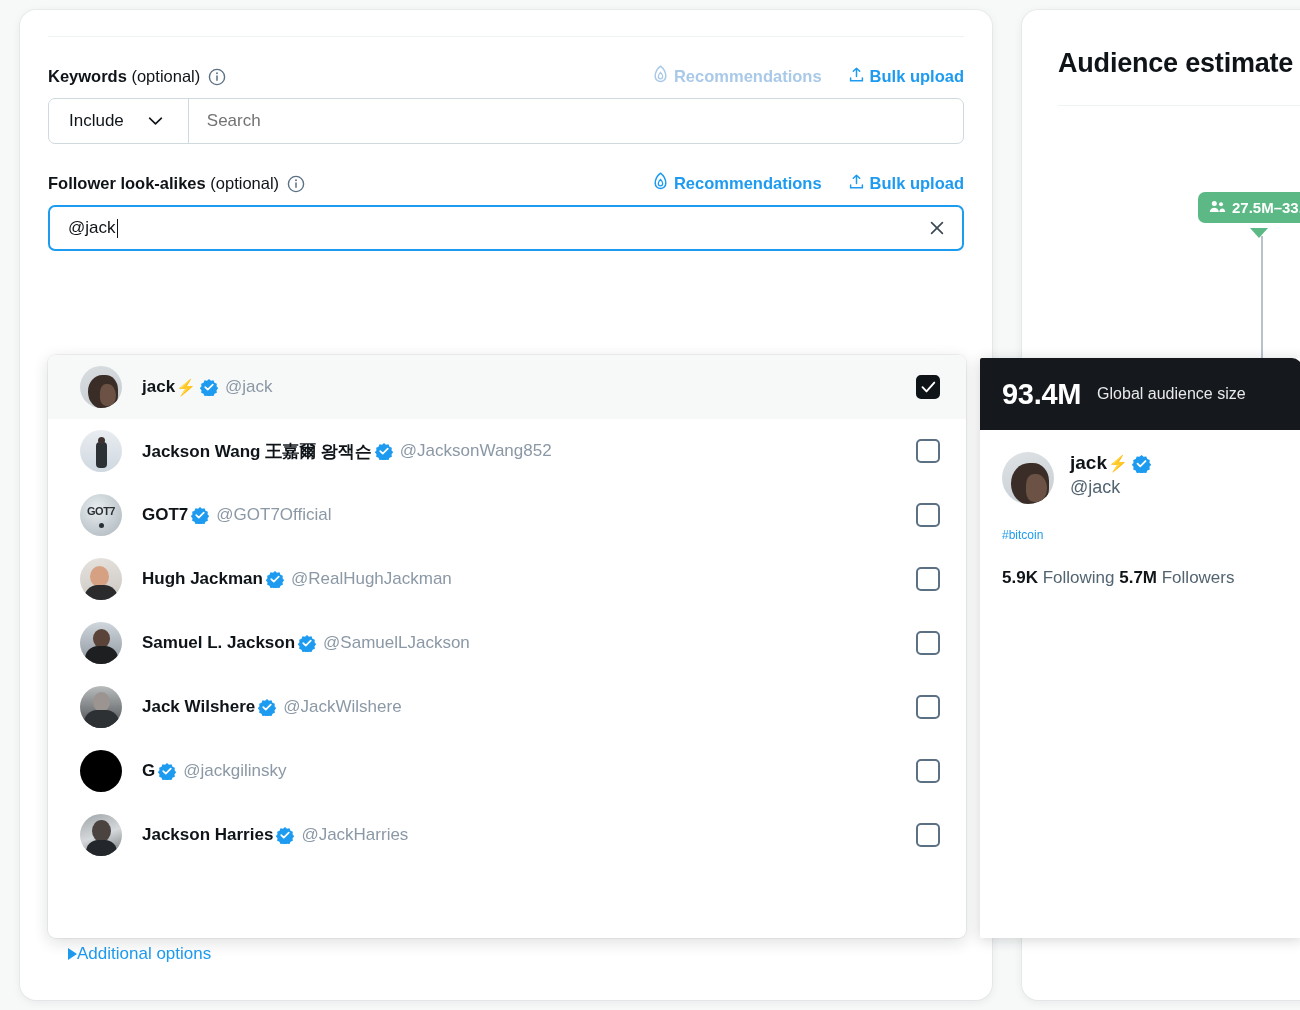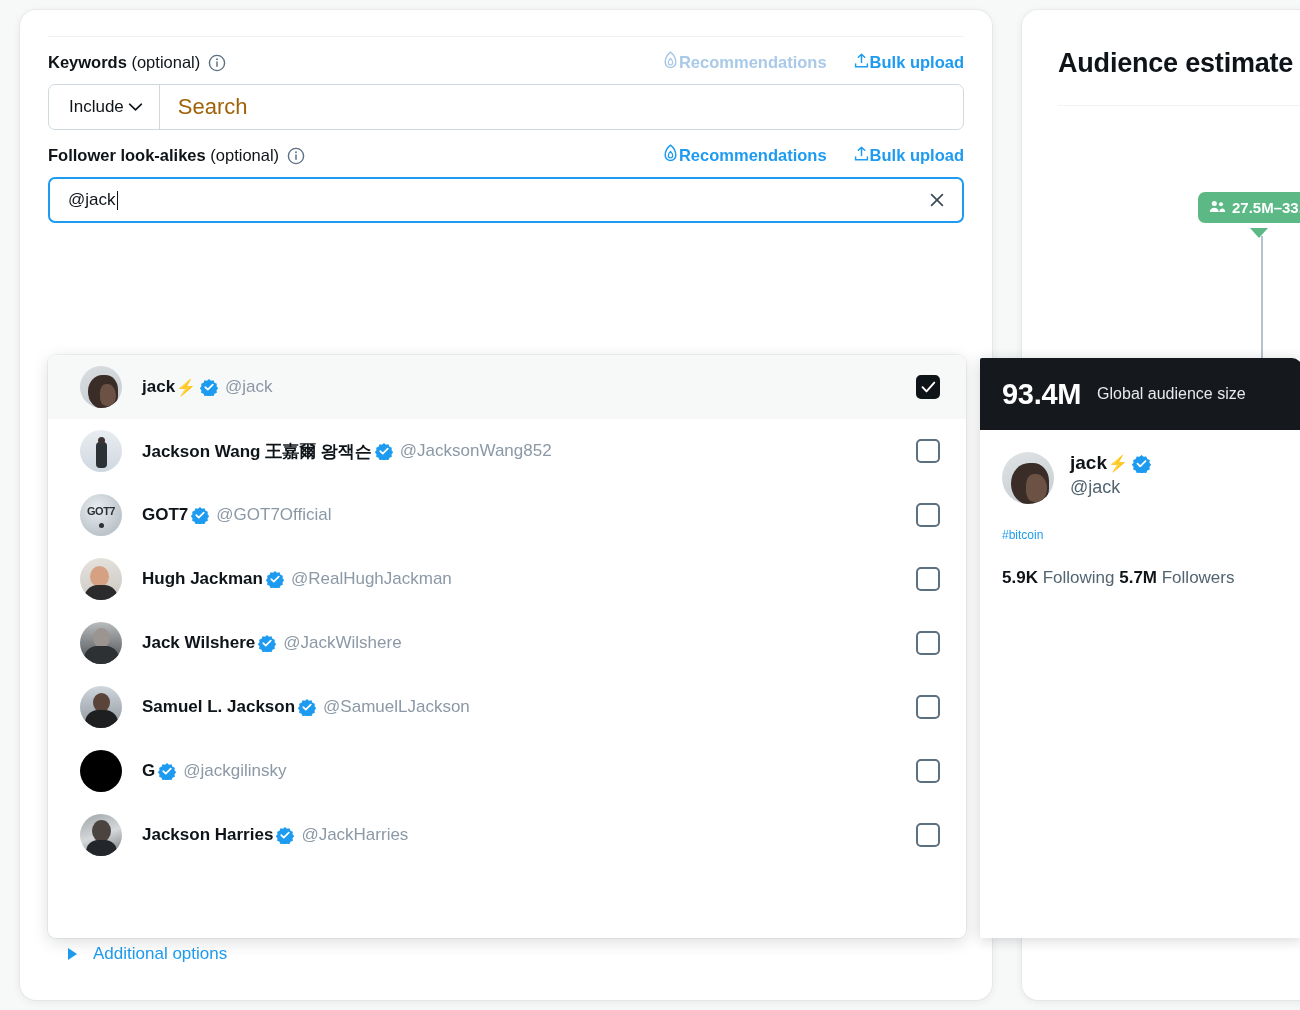--- a/index.html
+++ b/index.html
@@ -29,54 +29,54 @@
   }
   .divider {
     height: 1px; background: #eff3f4;
     margin: 26px 28px 0 28px;
   }
 
   
   .field { padding: 0 28px; }
   .field-head {
     display: flex; align-items: center;
-    margin-top: 14px; margin-bottom: 10px;
+    margin-top: 28px; margin-bottom: 10px;
   }
   .field-label {
     font-size: 16.5px; color: #0f1419; font-weight: bold;
     white-space: nowrap;
   }
   .field-label .opt { font-weight: normal; }
   .info-icon { margin-left: 8px; display: inline-flex; align-items: center; }
   .head-actions { margin-left: auto; display: flex; align-items: center; gap: 26px; }
   .action-link {
-    display: inline-flex; align-items: center; 
+    display: inline-flex; align-items: center; gap: 5px;
     font-size: 16.5px; font-weight: bold; color: #1d9bf0;
     cursor: pointer; white-space: nowrap;
   }
   .action-link.disabled { color: #a9c9e8; cursor: default; }
 
   
   .kw-row {
     display: flex; align-items: stretch;
     height: 46px;
     border: 1px solid #cfd9de; border-radius: 7px;
     background: #fff; overflow: hidden;
   }
   .kw-select {
-    display: flex; align-items: center; gap: 4px;
-    padding: 0 16px 0 20px;
+    display: flex; align-items: center; gap: 24px;
+    padding: 0 25px 0 20px;
     border-right: 1px solid #cfd9de;
     font-size: 17px; color: #0f1419;
     cursor: pointer; user-select: none;
   }
   .kw-search {
     flex: 1; display: flex; align-items: center;
     padding-left: 18px;
-    font-size: 22px; color: #a16207;
+    font-size: 17px; color: #737373;
   }
 
   
   .fl-input {
     position: relative;
     height: 46px;
     border: 2px solid #1d9bf0; border-radius: 7px;
     display: flex; align-items: center;
     padding: 0 18px;
     background: #fff;
@@ -131,21 +131,21 @@
     flex: 0 0 24px;
   }
   .cbox.checked {
     background: #0f1419; border-color: #0f1419;
     display: flex; align-items: center; justify-content: center;
   }
 
   
   .addl {
     position: absolute; left: 48px; bottom: 36px;
-    display: flex; align-items: center; gap: 16px;
+    display: flex; align-items: center; 
     cursor: pointer; z-index: 2;
   }
   .tri {
     width: 0; height: 0;
     border-left: 9px solid #1d9bf0;
     border-top: 6px solid transparent;
     border-bottom: 6px solid transparent;
   }
   .addl-label { font-size: 17px; color: #1d9bf0; }
 
@@ -505,44 +505,44 @@
             <svg width="18" height="18" viewBox="0 0 22 22" aria-hidden="true">
               <path d="M11 1.3l2.4 2 3.1-.4 1.2 2.9 2.9 1.2-.4 3.1 2 2.4-2 2.4.4 3.1-2.9 1.2-1.2 2.9-3.1-.4-2.4 2-2.4-2-3.1.4-1.2-2.9L1.4 18l.4-3.1-2-2.4 2-2.4L1.4 7l2.9-1.2L5.5 2.9l3.1.4z" fill="#1d9bf0"></path>
               <path d="M6.4 11.2l3.1 3.1 6.1-6.1" fill="none" stroke="#fff" stroke-width="2.1" stroke-linecap="round" stroke-linejoin="round"></path>
             </svg>
           </span>
           <span class="opt-handle">@RealHughJackman</span>
         </div>
         <div class="cbox"></div>
       </div>
       <div class="opt-row">
+        <div class="avatar av-sj"></div>
+        <div class="opt-text">
+          <span class="opt-name">Samuel L. Jackson</span>
+          <span class="verified">
+            <svg width="18" height="18" viewBox="0 0 22 22" aria-hidden="true">
+              <path d="M11 1.3l2.4 2 3.1-.4 1.2 2.9 2.9 1.2-.4 3.1 2 2.4-2 2.4.4 3.1-2.9 1.2-1.2 2.9-3.1-.4-2.4 2-2.4-2-3.1.4-1.2-2.9L1.4 18l.4-3.1-2-2.4 2-2.4L1.4 7l2.9-1.2L5.5 2.9l3.1.4z" fill="#1d9bf0"></path>
+              <path d="M6.4 11.2l3.1 3.1 6.1-6.1" fill="none" stroke="#fff" stroke-width="2.1" stroke-linecap="round" stroke-linejoin="round"></path>
+            </svg>
+          </span>
+          <span class="opt-handle">@SamuelLJackson</span>
+        </div>
+        <div class="cbox"></div>
+      </div>
+      <div class="opt-row">
         <div class="avatar av-jwil"></div>
         <div class="opt-text">
           <span class="opt-name">Jack Wilshere</span>
           <span class="verified">
             <svg width="18" height="18" viewBox="0 0 22 22" aria-hidden="true">
               <path d="M11 1.3l2.4 2 3.1-.4 1.2 2.9 2.9 1.2-.4 3.1 2 2.4-2 2.4.4 3.1-2.9 1.2-1.2 2.9-3.1-.4-2.4 2-2.4-2-3.1.4-1.2-2.9L1.4 18l.4-3.1-2-2.4 2-2.4L1.4 7l2.9-1.2L5.5 2.9l3.1.4z" fill="#1d9bf0"></path>
               <path d="M6.4 11.2l3.1 3.1 6.1-6.1" fill="none" stroke="#fff" stroke-width="2.1" stroke-linecap="round" stroke-linejoin="round"></path>
             </svg>
           </span>
           <span class="opt-handle">@JackWilshere</span>
-        </div>
-        <div class="cbox"></div>
-      </div>
-      <div class="opt-row">
-        <div class="avatar av-sj"></div>
-        <div class="opt-text">
-          <span class="opt-name">Samuel L. Jackson</span>
-          <span class="verified">
-            <svg width="18" height="18" viewBox="0 0 22 22" aria-hidden="true">
-              <path d="M11 1.3l2.4 2 3.1-.4 1.2 2.9 2.9 1.2-.4 3.1 2 2.4-2 2.4.4 3.1-2.9 1.2-1.2 2.9-3.1-.4-2.4 2-2.4-2-3.1.4-1.2-2.9L1.4 18l.4-3.1-2-2.4 2-2.4L1.4 7l2.9-1.2L5.5 2.9l3.1.4z" fill="#1d9bf0"></path>
-              <path d="M6.4 11.2l3.1 3.1 6.1-6.1" fill="none" stroke="#fff" stroke-width="2.1" stroke-linecap="round" stroke-linejoin="round"></path>
-            </svg>
-          </span>
-          <span class="opt-handle">@SamuelLJackson</span>
         </div>
         <div class="cbox"></div>
       </div>
       <div class="opt-row">
         <div class="avatar av-g"></div>
         <div class="opt-text">
           <span class="opt-name">G</span>
           <span class="verified">
             <svg width="18" height="18" viewBox="0 0 22 22" aria-hidden="true">
               <path d="M11 1.3l2.4 2 3.1-.4 1.2 2.9 2.9 1.2-.4 3.1 2 2.4-2 2.4.4 3.1-2.9 1.2-1.2 2.9-3.1-.4-2.4 2-2.4-2-3.1.4-1.2-2.9L1.4 18l.4-3.1-2-2.4 2-2.4L1.4 7l2.9-1.2L5.5 2.9l3.1.4z" fill="#1d9bf0"></path>

